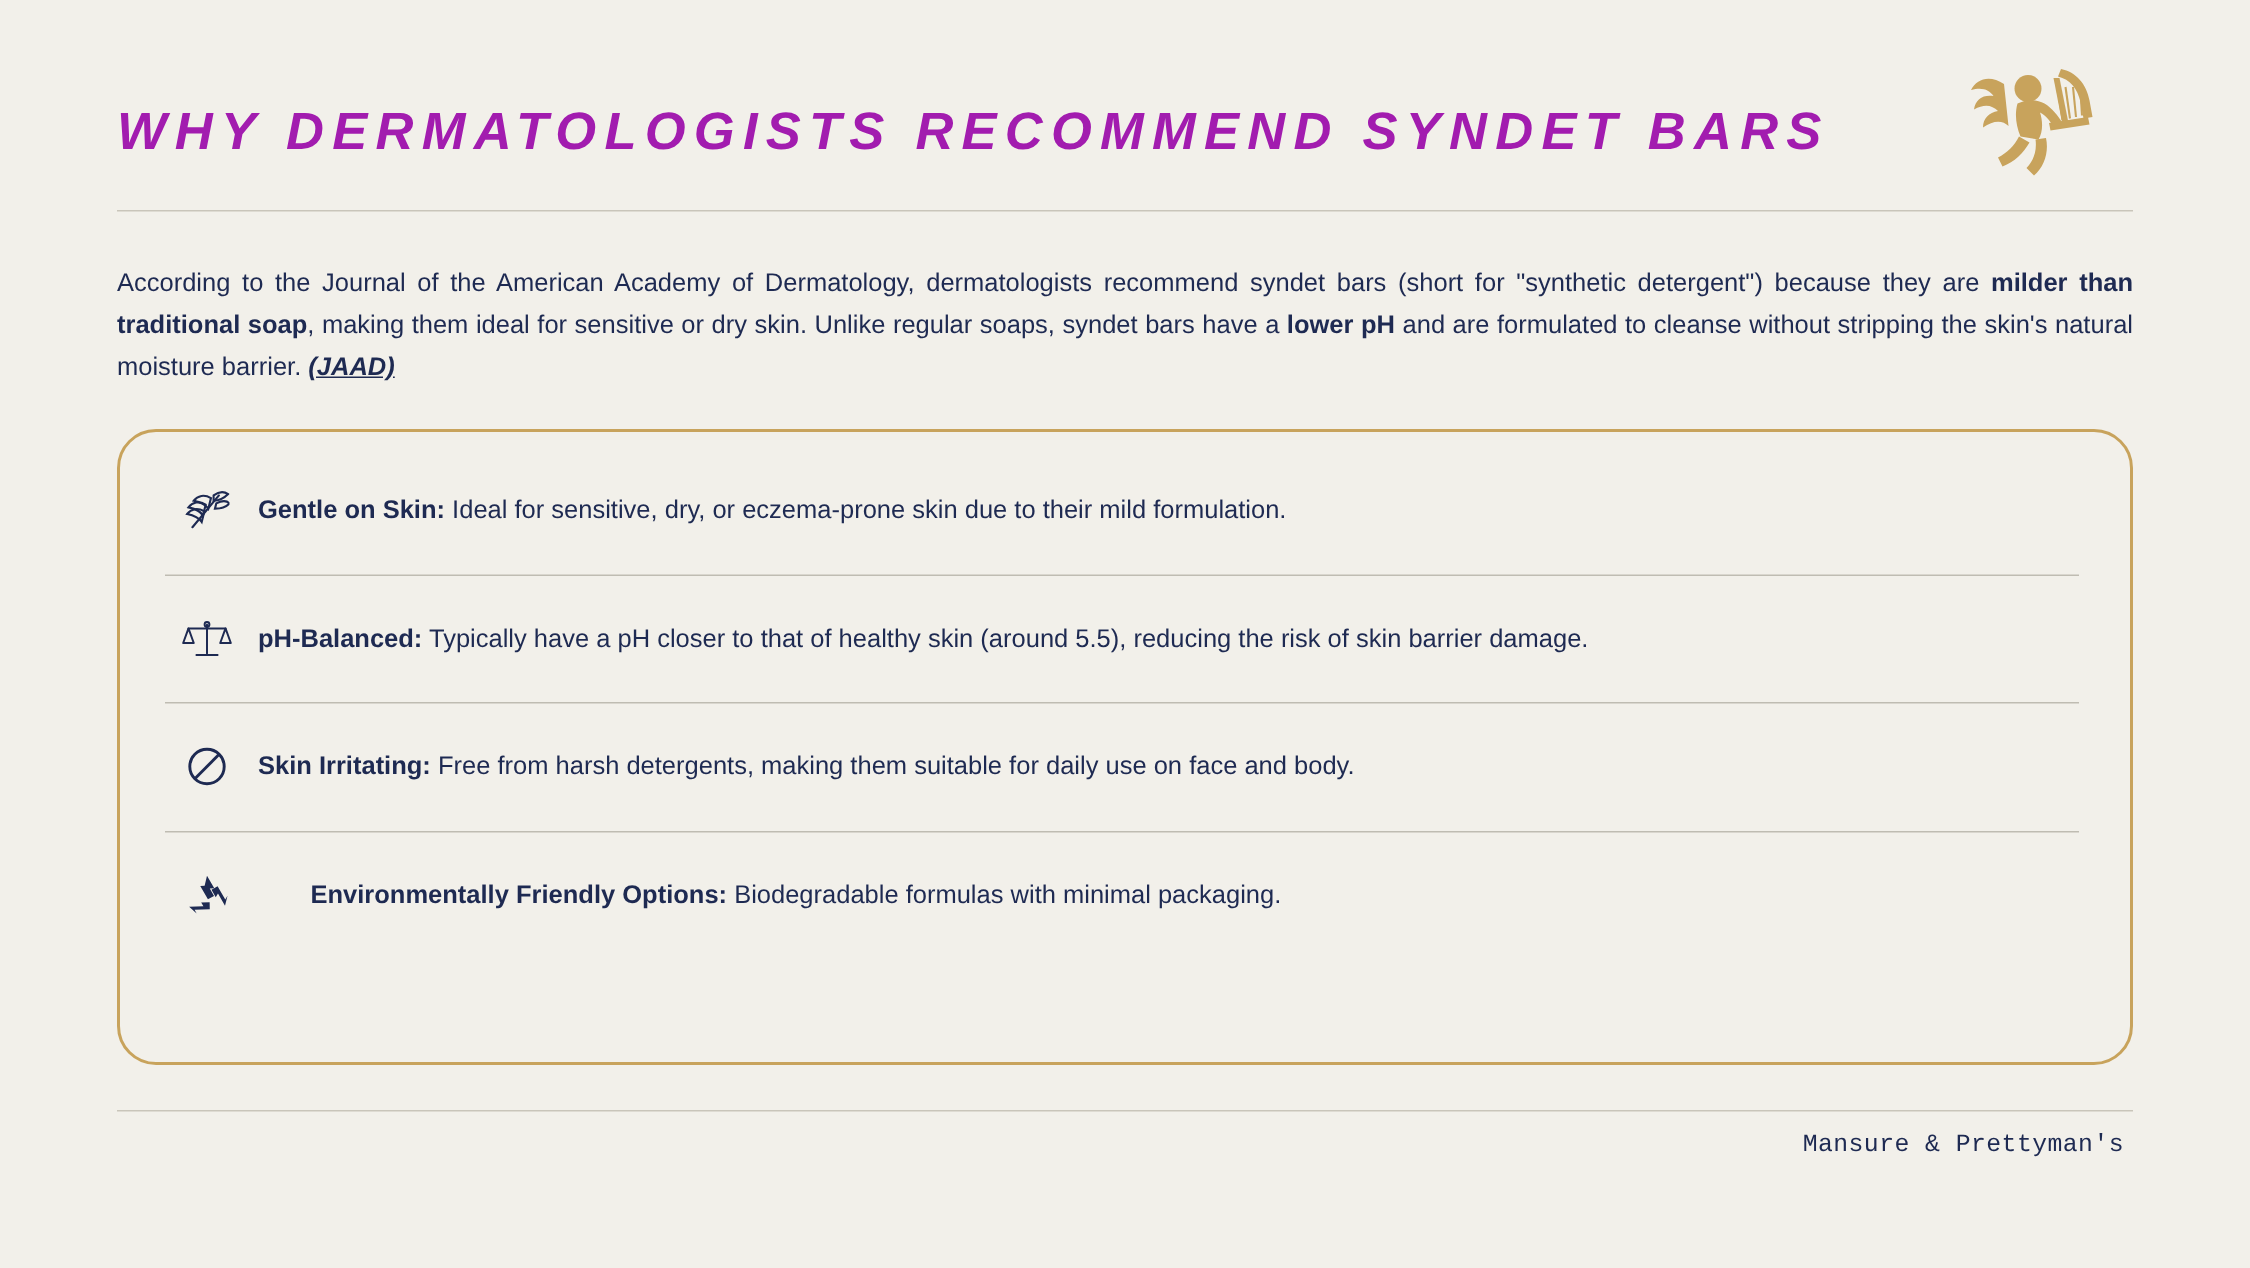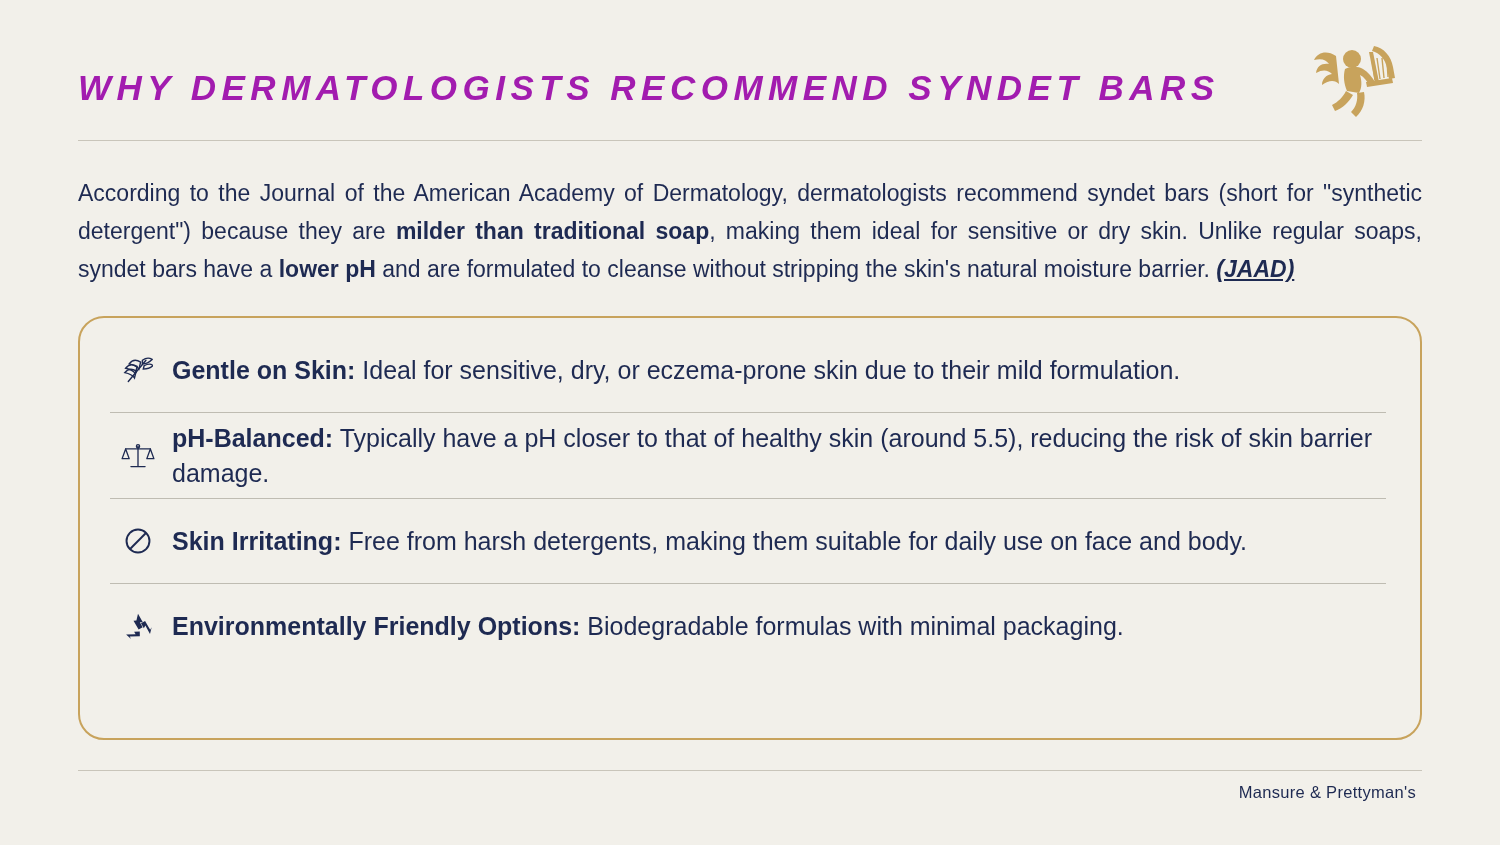--- a/index.html
+++ b/index.html
@@ -48,21 +48,21 @@
     margin-top: -14px;
   }
   .header-rule {
     border-top: 1px solid #c9c5ba;
     margin-top: 16px;
   }
 
   
   .intro {
     margin-top: 34px;
-    font-size: 23px;
+    font-size: 17px;
     line-height: 1.65;
     color: #1e2a52;
     text-align: justify;
     text-justify: inter-word;
   }
   .intro b {
     font-weight: bold;
   }
   .intro .src {
     font-style: italic;
@@ -87,31 +87,32 @@
   }
   .bullet {
     display: flex;
     align-items: center;
     height: 84.5px;
     border-bottom: 1px solid #bfbcb2;
     padding: 0 4px;
   }
   .bullet:last-child {
     border-bottom: none;
+    gap: 35px;
   }
   .bullet-icon {
     width: 48px;
     flex: 0 0 48px;
     display: flex;
     align-items: center;
     justify-content: center;
     color: #1e2a52;
   }
   .bullet-text {
-    font-size: 25px;
+    font-size: 17px;
     line-height: 1.4;
     color: #1e2a52;
     padding-left: 10px;
   }
   .bullet-text b {
     font-weight: bold;
   }
 
   
   .footer-rule {
@@ -123,21 +124,21 @@
     justify-content: flex-end;
     align-items: flex-start;
     padding-top: 12px;
   }
   .brand {
     text-align: center;
     color: #1e2a52;
     padding-right: 6px;
   }
   .brand-top {
-    font-family: Liberation Sans, sans-serif;
+    font-family: Liberation Mono, monospace;
     font-size: 16.5px;
     letter-spacing: 0.3px;
     margin-bottom: 2px;
   }
   .brand-main {
     font-family: "Liberation Serif", serif;
     font-size: 56px;
     letter-spacing: 8px;
     line-height: 1;
     position: relative;

